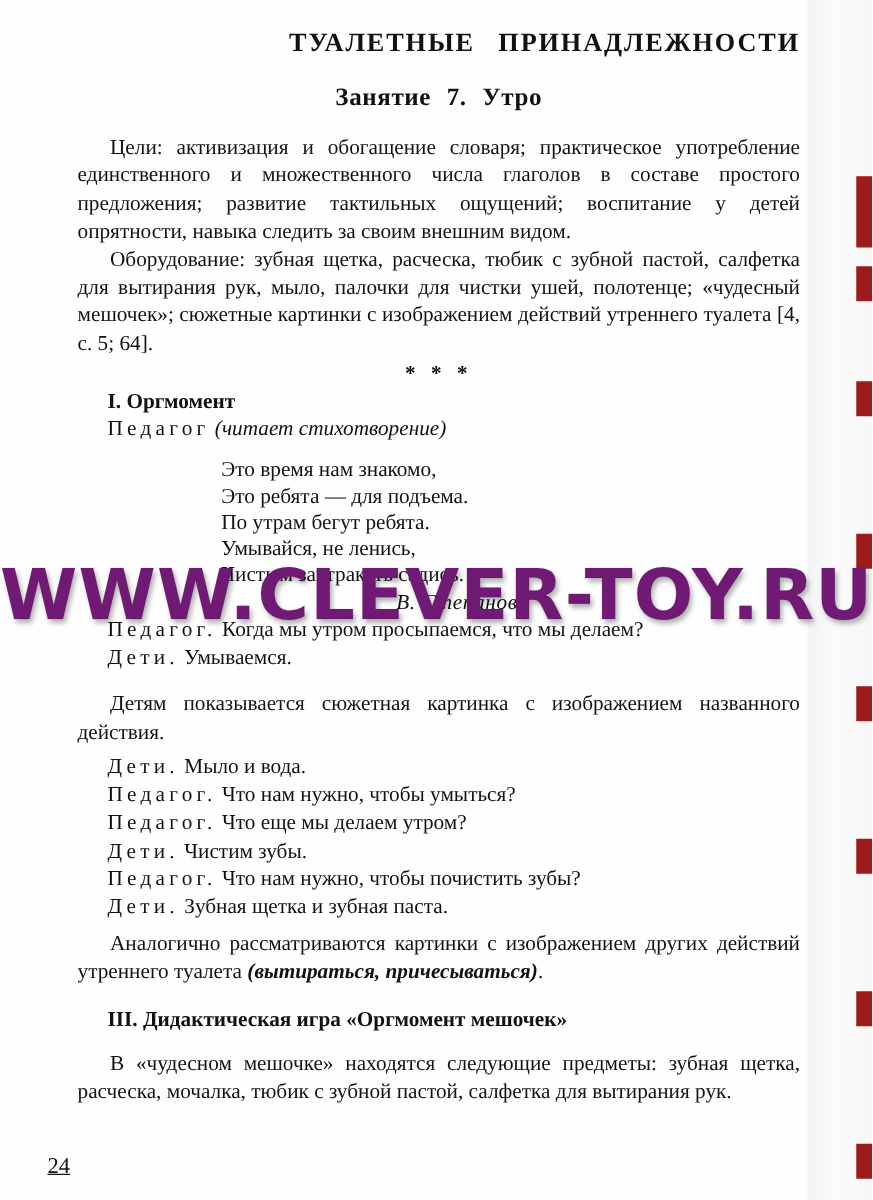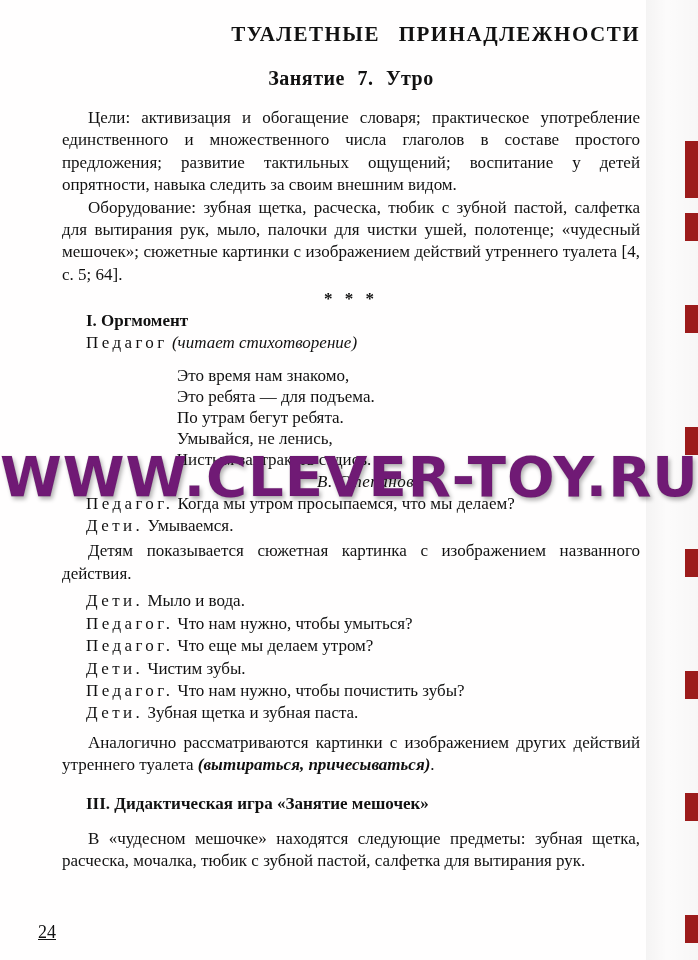--- a/index.html
+++ b/index.html
@@ -72,21 +72,21 @@
   .h3{margin-top:16px;margin-bottom:0;}
   .speaker-line{margin-left:24px;line-height:22.4px;}
   .spaced{letter-spacing:0.20em;}
   .stage{font-style:italic;}
   .poem{margin:10px 0 0 115px;line-height:21px;}
   .poem-author{
     font-style:italic;
     margin:1px 0 0 255px;
     line-height:22px;letter-spacing:0.5px;
   }
-  .note{margin-top:3px;}
+  .note{margin-top:15px;}
   .dlg{margin-top:5px;}
   .closing{margin-top:7px;}
   .closing .ital{font-style:italic;font-weight:bold;}
   .final-para{margin-top:13px;}
   .page-number{
     position:absolute;left:38px;top:922px;
     font-size:18px;z-index:1;text-decoration:underline;
   }
 </style>
 </head>
@@ -142,21 +142,21 @@
       <p class="speaker-line"><span class="spaced">Дети.</span> <span>Мыло и вода.</span></p>
       <p class="speaker-line"><span class="spaced">Педагог.</span> <span>Что нам нужно, чтобы умыться?</span></p>
       <p class="speaker-line"><span class="spaced">Педагог.</span> <span>Что еще мы делаем утром?</span></p>
       <p class="speaker-line"><span class="spaced">Дети.</span> <span>Чистим зубы.</span></p>
       <p class="speaker-line"><span class="spaced">Педагог.</span> <span>Что нам нужно, чтобы почистить зубы?</span></p>
       <p class="speaker-line"><span class="spaced">Дети.</span> <span>Зубная щетка и зубная паста.</span></p>
     </div>
 
     <p class="para closing"><span>Аналогично рассматриваются картинки с изображением других действий утреннего туалета</span> <span class="ital">(вытираться, причесываться)</span><span>.</span></p>
 
-    <p class="sec-heading h3">III. Дидактическая игра «Занятие мешочек»</p>
+    <p class="sec-heading h3">III. Дидактическая игра «Оргмомент мешочек»</p>
 
     <p class="para final-para">В «чудесном мешочке» находятся следующие предметы: зубная щетка, расческа, мочалка, тюбик с зубной пастой, салфетка для вытирания рук.</p>
 
   </div>
 
   <div class="page-number">24</div>
 
 </div>
 
 </body></html>

